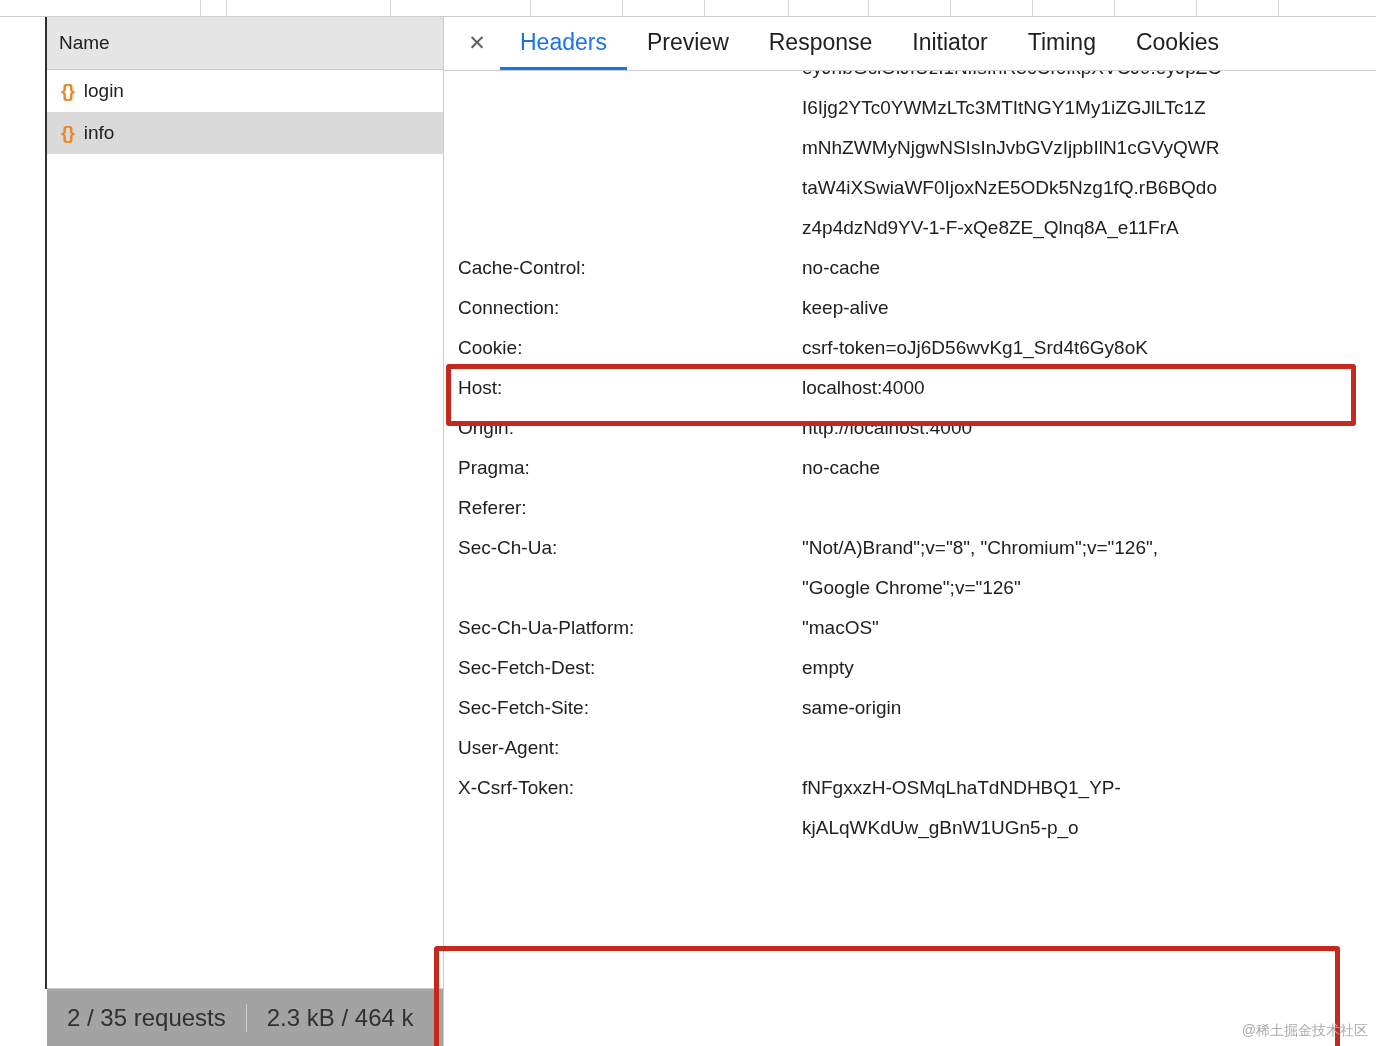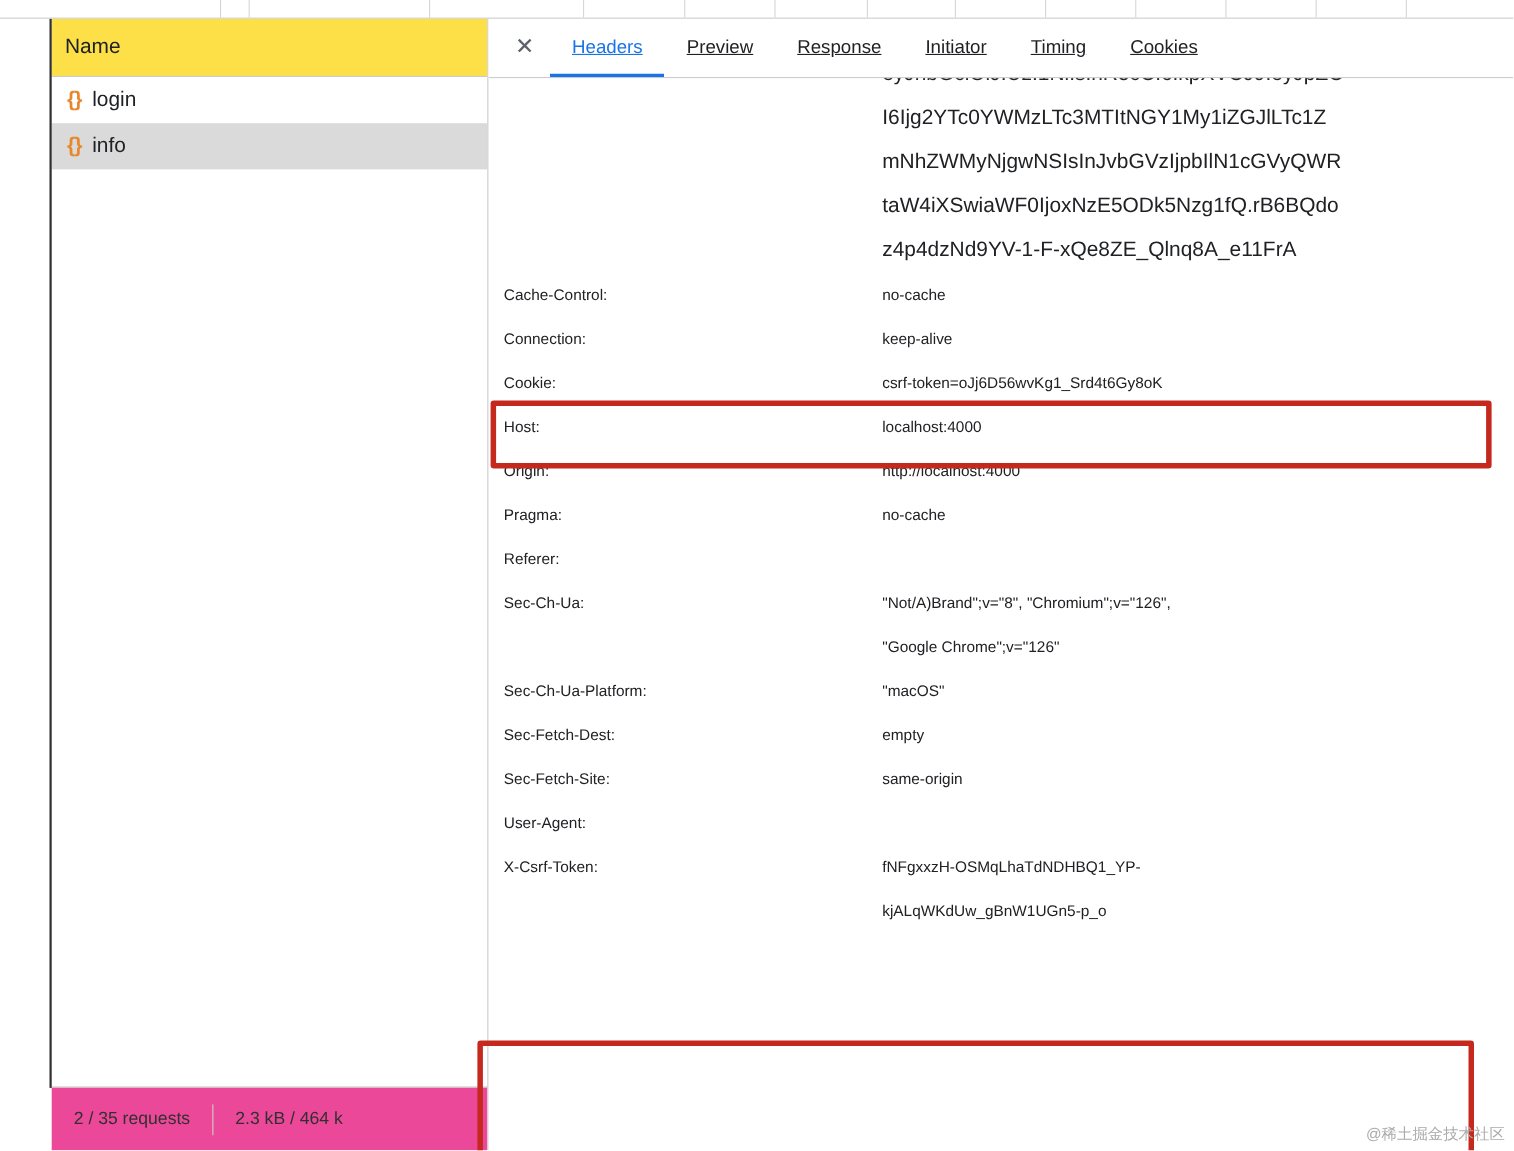--- a/index.html
+++ b/index.html
@@ -9,47 +9,47 @@
   
   .top-strip{position:absolute;left:0;top:0;right:0;height:16px;background:#fff;
              border-bottom:1px solid #ccc;z-index:12;}
   .top-strip .vline{position:absolute;top:0;bottom:0;width:1px;background:#d6d6d6;}
 
   
   .left-edge{position:absolute;left:45px;top:0;width:2px;height:989px;background:#2f2f2f;z-index:8;}
 
   
   .sidebar{position:absolute;left:47px;top:16px;width:396px;bottom:0;background:#fff;z-index:5;}
-  .name-header{height:53px;line-height:53px;background:#fde047;border-bottom:1px solid #ccc;
+  .name-header{height:53px;line-height:53px;background:#e5e5e5;border-bottom:1px solid #ccc;
                padding-left:12px;font-size:19px;color:#202124;}
   .req-row{height:42px;display:flex;align-items:center;padding-left:14px;font-size:19px;cursor:default;}
   .req-row.selected{background:var(--sel-gray,#dadada);}
   .req-icon{color:var(--icon-orange,#e8882d);font-weight:bold;font-size:19px;margin-right:10px;letter-spacing:-1px;}
   .status-bar{position:absolute;left:0;right:0;bottom:0;height:57px;border-top:1px solid #ccc;
-              background:#ec4899;display:flex;align-items:center;font-size:16px;color:#303030;
+              background:#a3a3a3;display:flex;align-items:center;font-size:24px;color:#303030;
               white-space:nowrap;overflow:hidden;}
   .status-item{padding:0 20px;}
   .status-div{width:1px;height:28px;background:#ccc;flex:none;}
 
   
   .main-divider{position:absolute;left:443px;top:16px;bottom:0;width:1px;background:#ccc;z-index:6;}
 
   
   .details{position:absolute;left:444px;top:0;right:0;bottom:0;background:#fff;overflow:hidden;}
   .tabbar{position:absolute;left:0;top:16px;right:0;height:54px;background:#fff;
           border-bottom:1px solid #ccc;display:flex;align-items:stretch;z-index:10;}
   .close-btn{width:46px;margin-left:10px;text-align:center;line-height:53px;font-size:21px;
              color:#5f6368;cursor:pointer;}
-  .tab{padding:0 20px;line-height:53px;font-size:17px;color:#202124;cursor:pointer;text-decoration:underline;}
+  .tab{padding:0 20px;line-height:53px;font-size:23px;color:#202124;cursor:pointer;}
   .tab.active{color:var(--accent,#1a73e8);box-shadow:inset 0 -3px 0 var(--accent,#1a73e8);}
 
   .headers-scroll{position:absolute;left:0;right:0;top:48px;}
   .tok-block{margin-left:358px;padding-right:26px;}
   .tok-line{line-height:40px;font-size:19px;white-space:nowrap;}
-  .hdr-row{display:flex;padding-left:14px;font-size:14px;}
+  .hdr-row{display:flex;padding-left:14px;font-size:19px;}
   .hdr-name{width:344px;flex:none;line-height:40px;}
   .hdr-value{flex:1;padding-right:26px;line-height:40px;white-space:nowrap;}
 
   
   .hl-box{position:absolute;border:5px solid var(--hl-red,#c5281c);border-radius:3px;
           z-index:50;pointer-events:none;background:transparent;}
   .hl-cookie{left:446px;top:364px;width:900px;height:52px;}
   .hl-xcsrf{left:434px;top:946px;width:896px;height:112px;}
 
   .watermark{position:absolute;right:8px;bottom:6px;font-size:14px;color:#ababab;z-index:60;}

